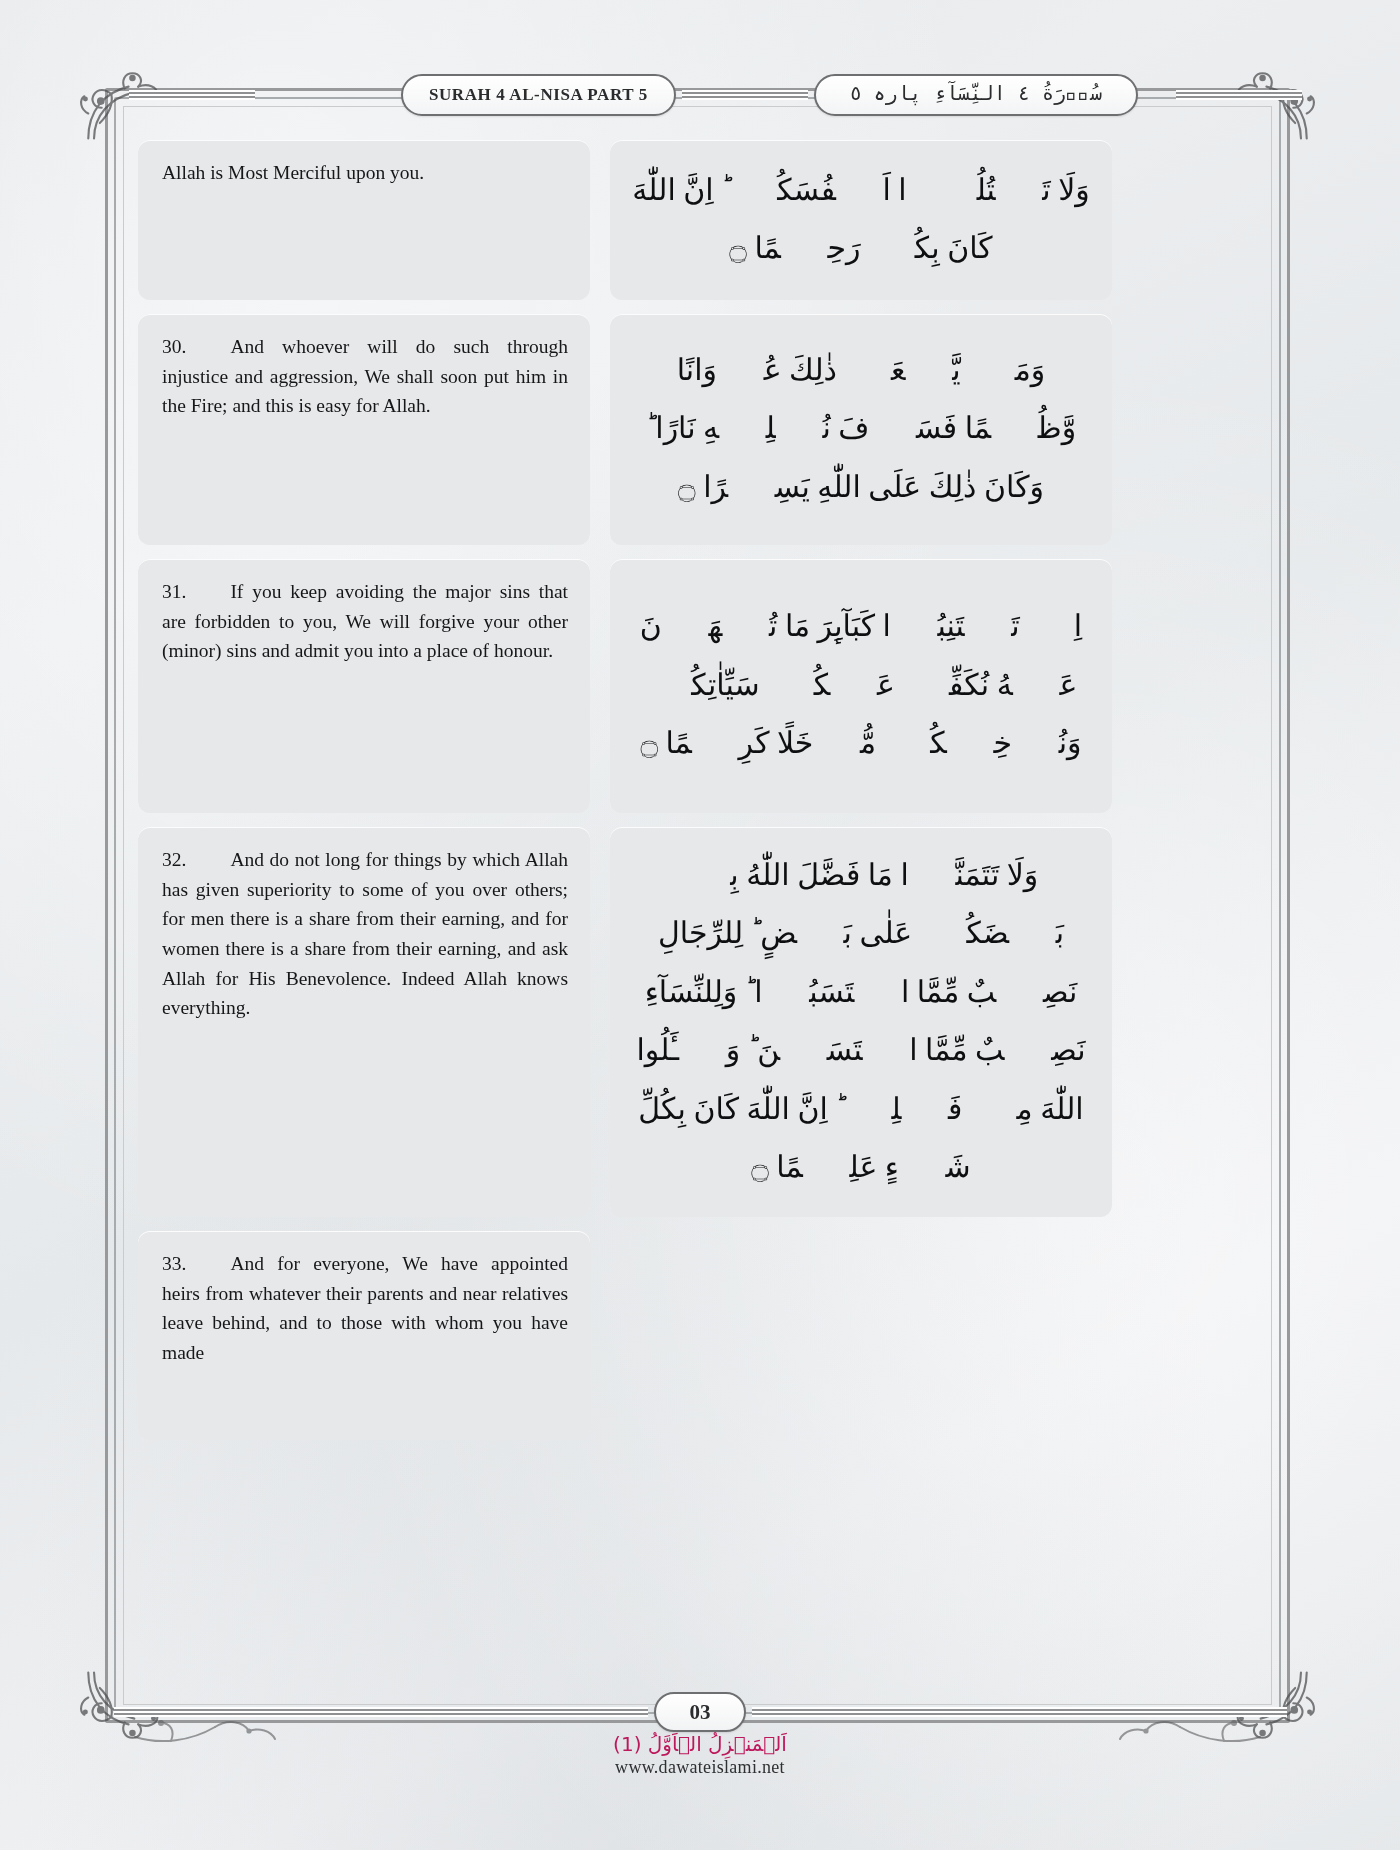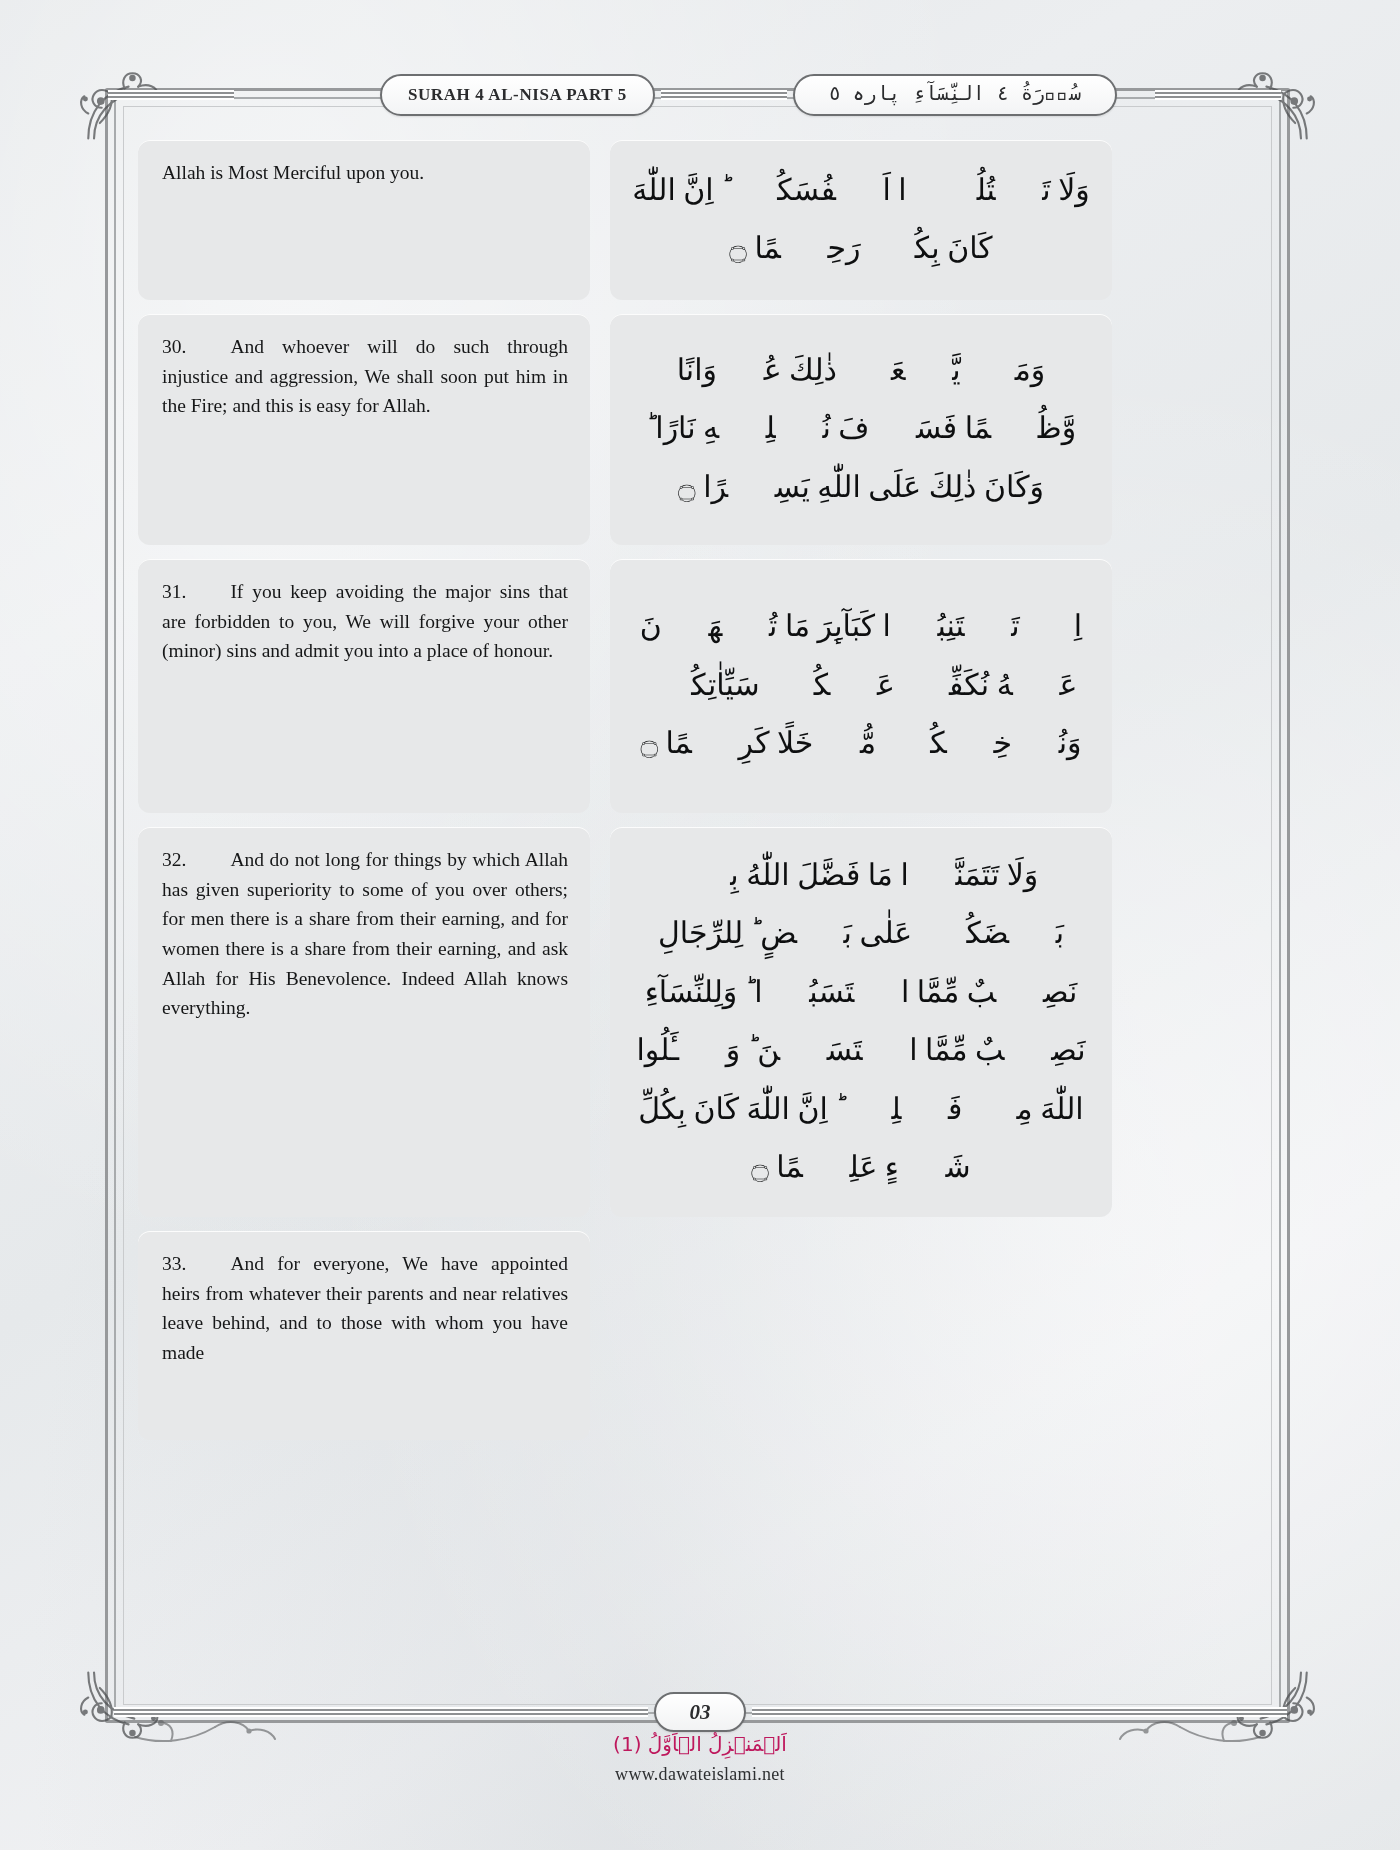--- a/index.html
+++ b/index.html
@@ -61,21 +61,21 @@
     opacity: 0.72;
   }
   .corner-orn.tl { left: -34px; top: -34px; }
   .corner-orn.tr { right: -34px; top: -34px; transform: scaleX(-1); }
   .corner-orn.bl { left: -34px; bottom: -34px; transform: scaleY(-1); }
   .corner-orn.br { right: -34px; bottom: -34px; transform: scale(-1,-1); }
 
   
   .header-row {
     position: absolute;
-    left: 102px;
+    left: 123px;
     top: 72px;
     width: 1185px;
     height: 46px;
     display: flex;
     align-items: center;
     justify-content: space-between;
     z-index: 6;
   }
   .header-tab {
     background: linear-gradient(#ffffff, #f3f4f5);
@@ -177,21 +177,20 @@
     display: flex;
     flex-direction: column;
     align-items: center;
   }
   .pagenum-row {
     width: 1185px;
     margin: 0 auto;
     display: flex;
     align-items: center;
     justify-content: center;
-    font-style: italic;
   }
   .pagenum-badge {
     background: linear-gradient(#ffffff, #f2f3f4);
     border: 2px solid #6d6f71;
     border-radius: 22px;
     height: 40px;
     min-width: 92px;
     display: flex;
     align-items: center;
     justify-content: center;
@@ -201,21 +200,21 @@
     color: #2b2c2e;
     box-shadow: 0 1px 2px rgba(0,0,0,0.10);
   }
   .footer-ar {
     font-family: "DejaVu Sans", sans-serif;
     font-size: 20px;
     color: #be185d;
     direction: rtl;
   }
   .footer-url {
-    margin-top: 8px;
+    margin-top: 1px;
     font-family: "Liberation Serif", serif;
     font-size: 18px;
     color: #2e3032;
     letter-spacing: 0.3px;
   }
 
   
   .bottom-flourish {
     position: absolute;
     bottom: -30px;

